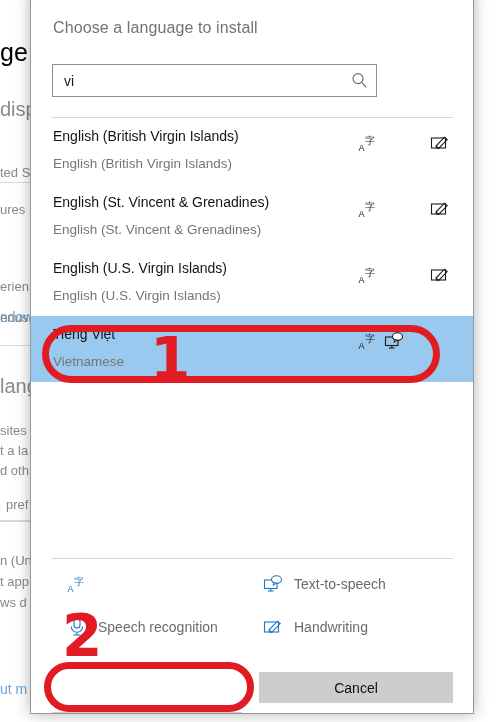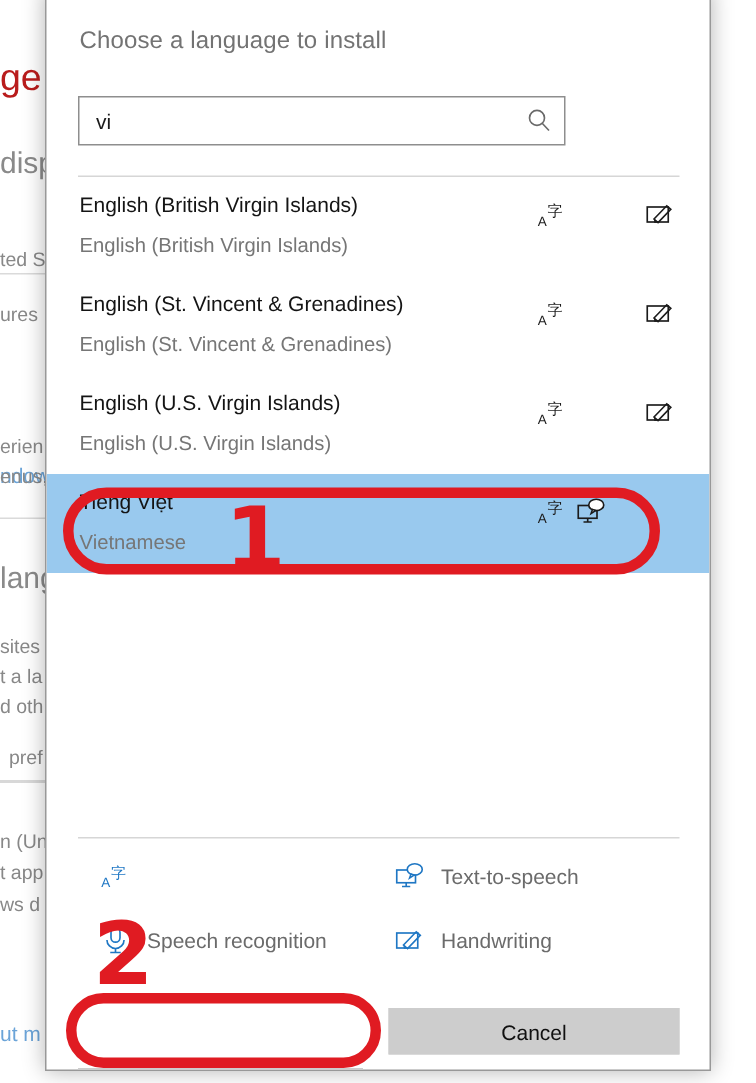--- a/index.html
+++ b/index.html
@@ -26,21 +26,21 @@
     width: 504px; height: 722px;
     background: #ffffff;
     overflow: hidden;
   }
   .bg-text {
     position: absolute;
     color: #6f6f6f;
     white-space: nowrap;
     font-family: "Liberation Sans", "DejaVu Sans", sans-serif;
   }
-  .bg-head { font-size: 25px; color: #b91c1c; }
+  .bg-head { font-size: 25px; color: #000000; }
   .bg-sub  { font-size: 20px; color: #8a8a8a; }
   .bg-body { font-size: 13px; color: #888888; }
   .bg-link { font-size: 14px; color: #6ba4d8; margin-top: 44px; }
   .bg-rule {
     position: absolute;
     background: #dadada;
     height: 1px;
   }
   .bg-box {
     position: absolute;
@@ -232,21 +232,21 @@
     <div class="bg-rule" style="left:0; top:182px; width:90px;"></div>
     <div class="bg-rule" style="left:0; top:345px; width:90px;"></div>
     <div class="bg-box" style="left:0; top:520px; width:90px; height:2px;"></div>
     <div id="bg-slot">
         <div class="bg-text bg-head" style="left: 0px; top: 38px;">ge</div>
         <div class="bg-text bg-sub" style="left: 0px; top: 98px;">disp</div>
         <div class="bg-text bg-sub" style="left: 0px; top: 375px;">lang</div>
         <div class="bg-text bg-body" style="left: 0px; top: 165px;">ted S</div>
         <div class="bg-text bg-body" style="left: 0px; top: 202px;">ures</div>
         <div class="bg-text bg-link" style="left: 0px; top: 265px;">ndow</div>
-        <div class="bg-text bg-body" style="left: 0px; top: 290px;">erien</div>
+        <div class="bg-text bg-body" style="left: 0px; top: 279px;">erien</div>
         <div class="bg-text bg-body" style="left: 0px; top: 310px;">enus,</div>
         <div class="bg-text bg-body" style="left: 0px; top: 423px;">sites</div>
         <div class="bg-text bg-body" style="left: 0px; top: 443px;">t a la</div>
         <div class="bg-text bg-body" style="left: 0px; top: 463px;">d oth</div>
         <div class="bg-text bg-body" style="left: 6px; top: 497px;">pref</div>
         <div class="bg-text bg-body" style="left: 0px; top: 553px;">n (Un</div>
         <div class="bg-text bg-body" style="left: 0px; top: 574px;">t app</div>
         <div class="bg-text bg-body" style="left: 0px; top: 595px;">ws d</div>
         <div class="bg-text bg-link" style="left: 0px; top: 637px;">ut m</div>
       </div>

